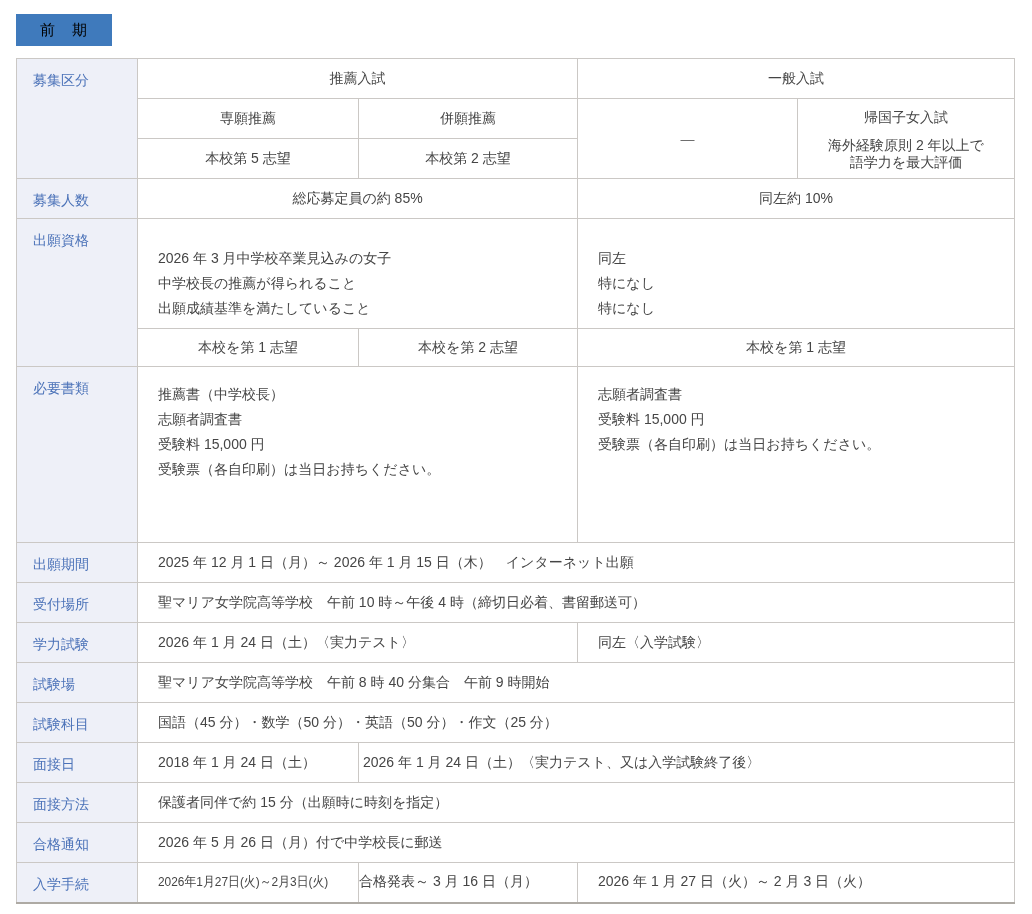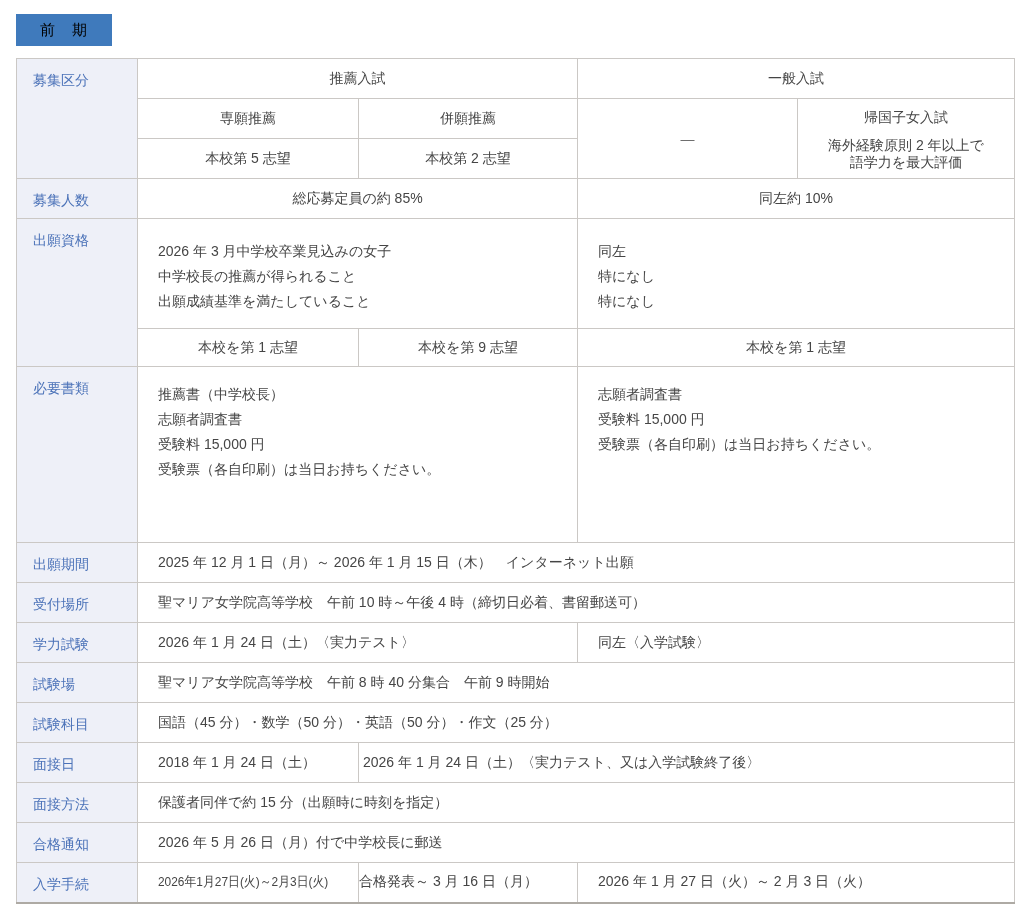--- a/index.html
+++ b/index.html
@@ -38,21 +38,21 @@
   td.label{
     background:var(--label-bg);color:var(--label-text);
     vertical-align:top;padding:13px 4px 0 16px;
   }
   .h40{height:40px}.h38{height:38px}.h110{height:110px}.h176{height:176px}
   td.c{text-align:center;}
   td.pl20{padding-left:20px;}
   td.pl16{padding-left:4px;}
   td.pl10{}
   td.pl4{padding-left:20px;}
-  td.topcell{vertical-align:top;padding-top:20px;margin-left:12px;}
+  td.topcell{vertical-align:top;padding-top:27px;margin-left:12px;}
   td.topcell .line{line-height:25px;}
   td.doccell{vertical-align:top;padding-top:15px;}
   td.doccell .line{line-height:25px;}
   .kikoku-title{font-size:14px;line-height:20px;margin-bottom:10px;text-align:center;}
   .kikoku-note{font-size:14px;line-height:17px;text-align:center;}
   td.dash{color:var(--muted);}
   .condensed{
     display:inline-block;white-space:nowrap;
     font-size:13.5px;transform:scaleX(0.88);transform-origin:left center;
   }
@@ -106,21 +106,21 @@
       <div class="line">出願成績基準を満たしていること</div>
     </td>
     <td class="topcell pl20" colspan="2">
       <div class="line">同左</div>
       <div class="line">特になし</div>
       <div class="line">特になし</div>
     </td>
   </tr>
   <tr class="h38">
     <td class="c">本校を第 1 志望</td>
-    <td class="c">本校を第 9 志望</td>
+    <td class="c">本校を第 2 志望</td>
     <td class="c" colspan="2">本校を第 1 志望</td>
   </tr>
 
   <tr class="h176">
     <td class="label">必要書類</td>
     <td class="doccell pl20" colspan="2">
       <div class="line">推薦書（中学校長）</div>
       <div class="line">志願者調査書</div>
       <div class="line">受験料 15,000 円</div>
       <div class="line">受験票（各自印刷）は当日お持ちください。</div>

